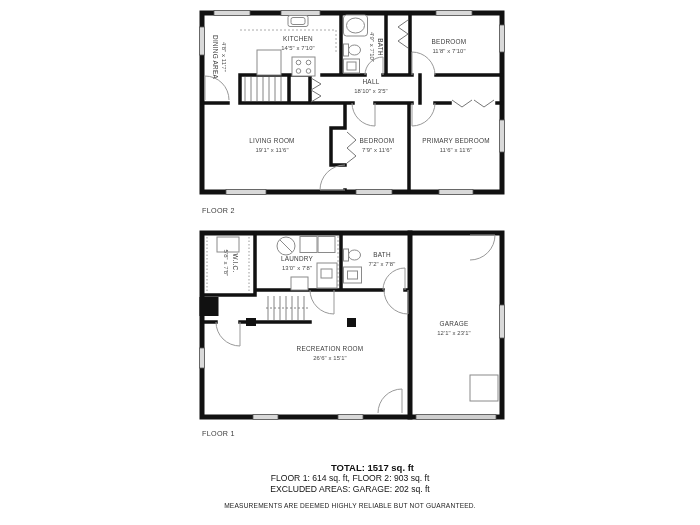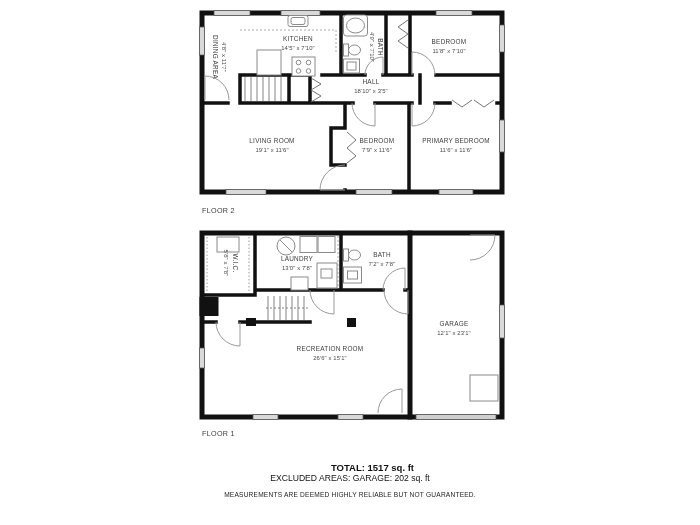--- a/index.html
+++ b/index.html
@@ -214,15 +214,16 @@
         <text class="room-dims" x="330" y="360">26'6" x 15'1"</text>
       </g>
     </g>
 
     <text class="floor-label" x="202" y="436">FLOOR 1</text>
   </g>
 </svg>
 
 <div class="footer">
   <div class="total">TOTAL: 1517 sq. ft</div>
+  <div class="line">FLOOR 1: 614 sq. ft, FLOOR 2: 903 sq. ft</div>
   <div class="line">EXCLUDED AREAS: GARAGE: 202 sq. ft</div>
   <div class="disclaimer">MEASUREMENTS ARE DEEMED HIGHLY RELIABLE BUT NOT GUARANTEED.</div>
 </div>
 
 </body></html>

